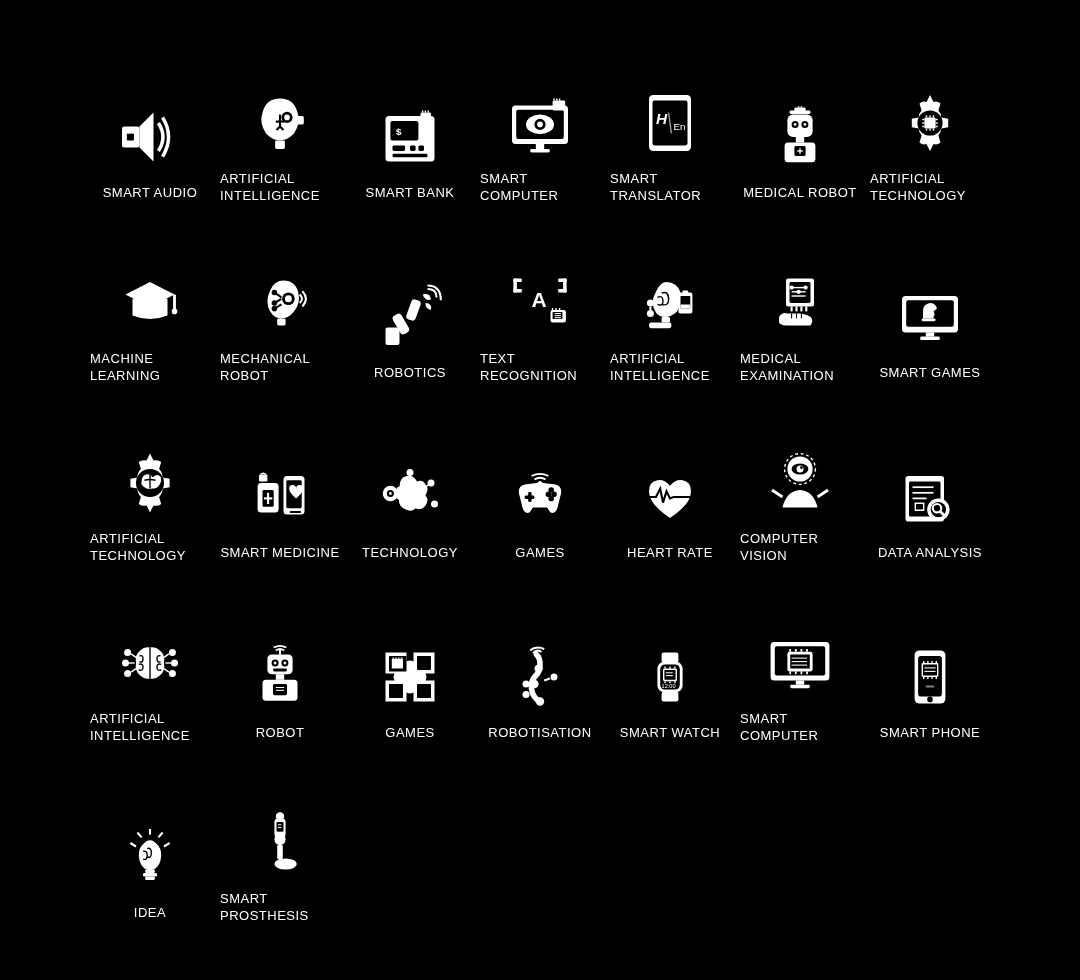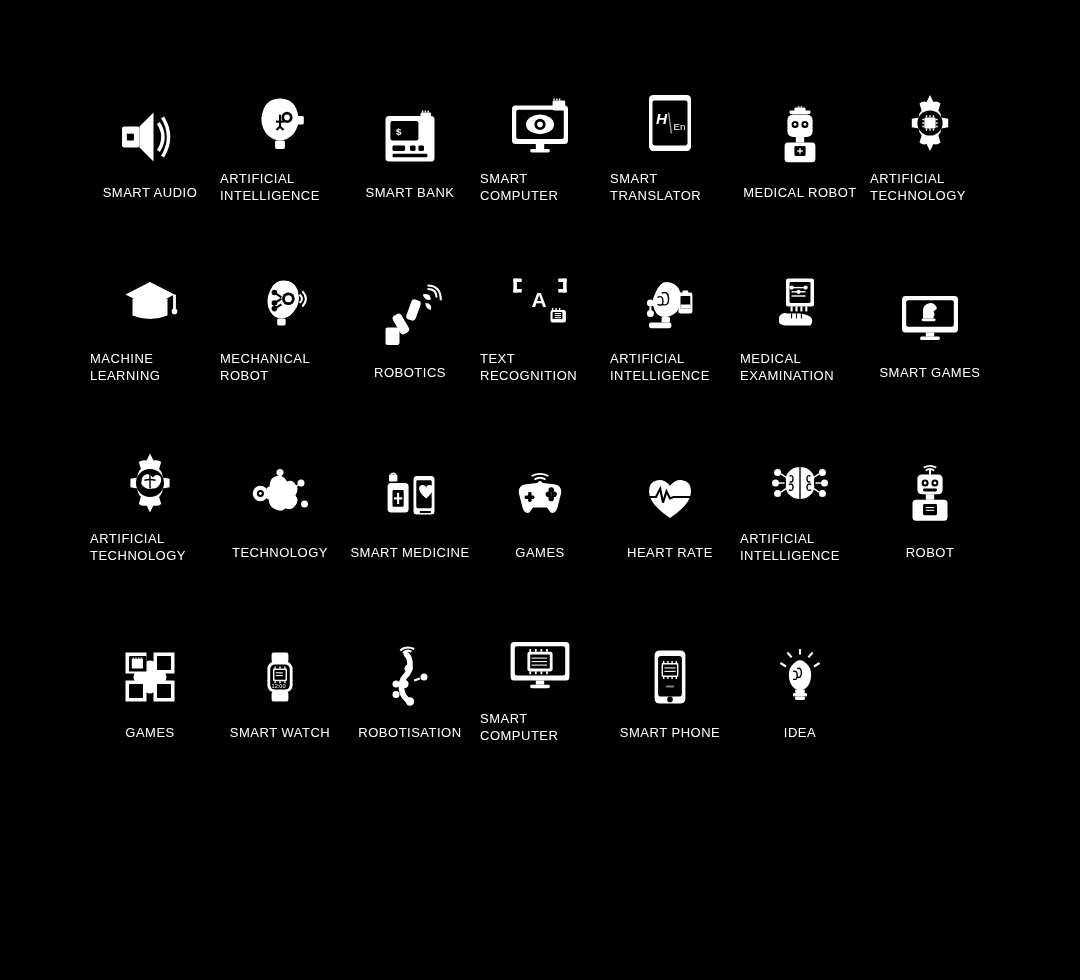--- a/index.html
+++ b/index.html
@@ -381,59 +381,59 @@
         <path d="M42 46 Q50 44 58 46" stroke="black" stroke-width="2" fill="none"></path>
       </svg>
     </div>
     <span class="icon-label">ARTIFICIAL TECHNOLOGY</span>
   </div>
 
   <div class="icon-cell">
     <div class="icon-wrapper">
       <svg viewBox="0 0 100 100">
 
+        <rect x="55" y="20" width="30" height="55" rx="5"></rect>
+        <rect x="59" y="26" width="22" height="40" rx="2" fill="black"></rect>
+
+        <path d="M63 38 Q63 33 68 33 Q73 33 73 38 Q73 33 78 33 Q83 33 83 38 Q83 44 73 52 Q63 44 63 38Z" fill="white"></path>
+
+        <rect x="64" y="70" width="16" height="3" rx="1" fill="black"></rect>
+
+        <rect x="18" y="30" width="30" height="42" rx="5"></rect>
+        <rect x="25" y="40" width="16" height="24" rx="2" fill="black"></rect>
+        <line x1="33" y1="44" x2="33" y2="60" stroke="white" stroke-width="3"></line>
+        <line x1="27" y1="52" x2="39" y2="52" stroke="white" stroke-width="3"></line>
+
+        <rect x="20" y="18" width="12" height="10" rx="2"></rect>
+        <path d="M22 18 Q26 14 30 18" stroke="white" stroke-width="2" fill="none"></path>
+      </svg>
+    </div>
+    <span class="icon-label">SMART MEDICINE</span>
+  </div>
+
+  <div class="icon-cell">
+    <div class="icon-wrapper">
+      <svg viewBox="0 0 100 100">
+
         <path d="M35 35 Q35 22 45 20 Q55 18 60 28 Q68 24 72 32 Q78 38 72 48 Q78 54 72 62 Q66 70 58 66 Q52 72 44 68 Q34 64 34 54 Q26 50 30 42 Q30 36 35 35Z"></path>
 
         <circle cx="22" cy="45" r="10" fill="white" stroke="white" stroke-width="2"></circle>
         <circle cx="22" cy="45" r="5" fill="black"></circle>
         <circle cx="22" cy="45" r="2" fill="white"></circle>
 
         <circle cx="50" cy="15" r="5"></circle>
         <circle cx="80" cy="30" r="5"></circle>
         <circle cx="85" cy="60" r="5"></circle>
         <line x1="50" y1="20" x2="52" y2="28" stroke="white" stroke-width="2"></line>
         <line x1="76" y1="33" x2="68" y2="38" stroke="white" stroke-width="2"></line>
       </svg>
     </div>
     <span class="icon-label">TECHNOLOGY</span>
   </div>
 
-  <div class="icon-cell">
-    <div class="icon-wrapper">
-      <svg viewBox="0 0 100 100">
-
-        <rect x="55" y="20" width="30" height="55" rx="5"></rect>
-        <rect x="59" y="26" width="22" height="40" rx="2" fill="black"></rect>
-
-        <path d="M63 38 Q63 33 68 33 Q73 33 73 38 Q73 33 78 33 Q83 33 83 38 Q83 44 73 52 Q63 44 63 38Z" fill="white"></path>
-
-        <rect x="64" y="70" width="16" height="3" rx="1" fill="black"></rect>
-
-        <rect x="18" y="30" width="30" height="42" rx="5"></rect>
-        <rect x="25" y="40" width="16" height="24" rx="2" fill="black"></rect>
-        <line x1="33" y1="44" x2="33" y2="60" stroke="white" stroke-width="3"></line>
-        <line x1="27" y1="52" x2="39" y2="52" stroke="white" stroke-width="3"></line>
-
-        <rect x="20" y="18" width="12" height="10" rx="2"></rect>
-        <path d="M22 18 Q26 14 30 18" stroke="white" stroke-width="2" fill="none"></path>
-      </svg>
-    </div>
-    <span class="icon-label">SMART MEDICINE</span>
-  </div>
-
 
   <div class="icon-cell">
     <div class="icon-wrapper">
       <svg viewBox="0 0 100 100">
 
         <path d="M20 45 Q18 35 28 32 L45 30 Q50 28 55 30 L72 32 Q82 35 80 45 L75 65 Q72 75 65 72 L60 65 L40 65 L35 72 Q28 75 25 65 Z"></path>
 
         <rect x="28" y="48" width="14" height="5" rx="2" fill="black"></rect>
         <rect x="33" y="43" width="5" height="14" rx="2" fill="black"></rect>
 
@@ -455,21 +455,64 @@
       <svg viewBox="0 0 100 100">
 
         <path d="M50 80 Q20 60 20 42 Q20 28 32 26 Q42 24 50 34 Q58 24 68 26 Q80 28 80 42 Q80 60 50 80Z"></path>
 
         <polyline points="18,50 30,50 36,38 40,58 45,42 50,52 55,50 70,50 82,50" stroke="black" stroke-width="3" fill="none"></polyline>
       </svg>
     </div>
     <span class="icon-label">HEART RATE</span>
   </div>
 
-
+  <div class="icon-cell">
+    <div class="icon-wrapper">
+      <svg viewBox="0 0 100 100">
+
+        <circle cx="50" cy="30" r="18"></circle>
+
+        <ellipse cx="50" cy="30" rx="12" ry="8" fill="black"></ellipse>
+        <circle cx="50" cy="30" r="5" fill="white"></circle>
+        <circle cx="52" cy="28" r="2" fill="black"></circle>
+
+        <path d="M25 85 Q30 62 50 60 Q70 62 75 85Z"></path>
+
+        <line x1="25" y1="70" x2="10" y2="60" stroke="white" stroke-width="4"></line>
+        <line x1="75" y1="70" x2="90" y2="60" stroke="white" stroke-width="4"></line>
+
+        <circle cx="50" cy="30" r="22" fill="none" stroke="white" stroke-width="2" stroke-dasharray="4,4"></circle>
+      </svg>
+    </div>
+    <span class="icon-label">COMPUTER VISION</span>
+  </div>
+
+  <div class="icon-cell">
+    <div class="icon-wrapper">
+      <svg viewBox="0 0 100 100">
+
+        <rect x="15" y="20" width="55" height="65" rx="4"></rect>
+        <rect x="20" y="28" width="45" height="50" rx="2" fill="black"></rect>
+
+        <line x1="25" y1="36" x2="55" y2="36" stroke="white" stroke-width="2.5"></line>
+        <line x1="25" y1="44" x2="55" y2="44" stroke="white" stroke-width="2.5"></line>
+        <line x1="25" y1="52" x2="45" y2="52" stroke="white" stroke-width="2.5"></line>
+
+        <circle cx="62" cy="68" r="16" fill="white"></circle>
+        <circle cx="62" cy="68" r="11" fill="black"></circle>
+
+        <circle cx="60" cy="66" r="6" fill="none" stroke="white" stroke-width="3"></circle>
+        <line x1="65" y1="71" x2="72" y2="78" stroke="white" stroke-width="4" stroke-linecap="round"></line>
+
+        <rect x="28" y="58" width="14" height="12" rx="1" fill="white"></rect>
+        <rect x="30" y="60" width="10" height="8" rx="1" fill="black"></rect>
+      </svg>
+    </div>
+    <span class="icon-label">DATA ANALYSIS</span>
+  </div>
 
   <div class="icon-cell">
     <div class="icon-wrapper">
       <svg viewBox="0 0 100 100">
 
         <path d="M30 50 Q28 38 36 32 Q42 26 50 28 Q58 26 64 32 Q72 38 70 50 Q72 62 64 68 Q58 74 50 72 Q42 74 36 68 Q28 62 30 50Z"></path>
 
         <line x1="50" y1="28" x2="50" y2="72" stroke="black" stroke-width="2"></line>
 
         <path d="M35 40 Q40 38 40 44 Q40 50 35 48" stroke="black" stroke-width="2" fill="none"></path>
@@ -543,20 +586,45 @@
         <rect x="20" y="60" width="20" height="20" rx="1" fill="black"></rect>
       </svg>
     </div>
     <span class="icon-label">GAMES</span>
   </div>
 
   <div class="icon-cell">
     <div class="icon-wrapper">
       <svg viewBox="0 0 100 100">
 
+        <path d="M50 85 Q40 80 38 68 Q36 56 44 48 Q50 42 50 32 Q50 22 45 18" stroke="white" stroke-width="8" fill="none" stroke-linecap="round"></path>
+
+        <circle cx="50" cy="85" r="6"></circle>
+        <circle cx="42" cy="60" r="6"></circle>
+        <circle cx="48" cy="38" r="6"></circle>
+
+        <path d="M40 16 Q45 10 52 14" stroke="white" stroke-width="3" fill="none"></path>
+        <path d="M36 12 Q44 5 56 10" stroke="white" stroke-width="3" fill="none"></path>
+        <circle cx="46" cy="18" r="3" fill="white"></circle>
+
+        <circle cx="30" cy="60" r="5"></circle>
+        <line x1="36" y1="60" x2="42" y2="60" stroke="white" stroke-width="3"></line>
+        <circle cx="30" cy="75" r="5"></circle>
+        <line x1="36" y1="73" x2="40" y2="70" stroke="white" stroke-width="3"></line>
+        <circle cx="70" cy="50" r="5"></circle>
+        <line x1="64" y1="52" x2="56" y2="55" stroke="white" stroke-width="3"></line>
+      </svg>
+    </div>
+    <span class="icon-label">ROBOTISATION</span>
+  </div>
+
+  <div class="icon-cell">
+    <div class="icon-wrapper">
+      <svg viewBox="0 0 100 100">
+
         <rect x="32" y="28" width="36" height="44" rx="10"></rect>
         <rect x="36" y="32" width="28" height="36" rx="7" fill="black"></rect>
 
         <rect x="40" y="38" width="20" height="18" rx="2" fill="white"></rect>
         <line x1="43" y1="38" x2="43" y2="35" stroke="white" stroke-width="2"></line>
         <line x1="50" y1="38" x2="50" y2="35" stroke="white" stroke-width="2"></line>
         <line x1="57" y1="38" x2="57" y2="35" stroke="white" stroke-width="2"></line>
         <line x1="43" y1="56" x2="43" y2="59" stroke="white" stroke-width="2"></line>
         <line x1="50" y1="56" x2="50" y2="59" stroke="white" stroke-width="2"></line>
         <line x1="57" y1="56" x2="57" y2="59" stroke="white" stroke-width="2"></line>
@@ -564,45 +632,20 @@
         <line x1="44" y1="44" x2="54" y2="44" stroke="white" stroke-width="1.5"></line>
         <line x1="44" y1="48" x2="54" y2="48" stroke="white" stroke-width="1.5"></line>
 
         <rect x="38" y="15" width="24" height="14" rx="3"></rect>
         <rect x="38" y="71" width="24" height="14" rx="3"></rect>
 
         <text x="38" y="65" fill="white" font-size="8">12:00</text>
       </svg>
     </div>
     <span class="icon-label">SMART WATCH</span>
-  </div>
-
-  <div class="icon-cell">
-    <div class="icon-wrapper">
-      <svg viewBox="0 0 100 100">
-
-        <path d="M50 85 Q40 80 38 68 Q36 56 44 48 Q50 42 50 32 Q50 22 45 18" stroke="white" stroke-width="8" fill="none" stroke-linecap="round"></path>
-
-        <circle cx="50" cy="85" r="6"></circle>
-        <circle cx="42" cy="60" r="6"></circle>
-        <circle cx="48" cy="38" r="6"></circle>
-
-        <path d="M40 16 Q45 10 52 14" stroke="white" stroke-width="3" fill="none"></path>
-        <path d="M36 12 Q44 5 56 10" stroke="white" stroke-width="3" fill="none"></path>
-        <circle cx="46" cy="18" r="3" fill="white"></circle>
-
-        <circle cx="30" cy="60" r="5"></circle>
-        <line x1="36" y1="60" x2="42" y2="60" stroke="white" stroke-width="3"></line>
-        <circle cx="30" cy="75" r="5"></circle>
-        <line x1="36" y1="73" x2="40" y2="70" stroke="white" stroke-width="3"></line>
-        <circle cx="70" cy="50" r="5"></circle>
-        <line x1="64" y1="52" x2="56" y2="55" stroke="white" stroke-width="3"></line>
-      </svg>
-    </div>
-    <span class="icon-label">ROBOTISATION</span>
   </div>
 
   <div class="icon-cell">
     <div class="icon-wrapper">
       <svg viewBox="0 0 100 100">
 
         <rect x="8" y="20" width="84" height="55" rx="5"></rect>
         <rect x="14" y="26" width="72" height="42" rx="3" fill="black"></rect>
 
         <rect x="32" y="34" width="36" height="28" rx="3" fill="white"></rect>
@@ -671,14 +714,39 @@
         <path d="M46 38 Q52 36 52 44 Q52 52 46 50" stroke="black" stroke-width="2" fill="none"></path>
 
         <rect x="43" y="68" width="14" height="5" rx="2"></rect>
         <rect x="40" y="73" width="20" height="5" rx="2"></rect>
         <rect x="43" y="78" width="14" height="5" rx="2"></rect>
       </svg>
     </div>
     <span class="icon-label">IDEA</span>
   </div>
 
+  <div class="icon-cell">
+    <div class="icon-wrapper">
+      <svg viewBox="0 0 100 100">
+
+        <rect x="42" y="15" width="16" height="28" rx="5"></rect>
+
+        <circle cx="50" cy="45" r="8"></circle>
+
+        <rect x="46" y="52" width="8" height="22" rx="3"></rect>
+
+        <ellipse cx="58" cy="80" rx="16" ry="8"></ellipse>
+
+        <rect x="45" y="20" width="10" height="14" rx="1" fill="black"></rect>
+        <line x1="47" y1="20" x2="47" y2="17" stroke="white" stroke-width="2"></line>
+        <line x1="53" y1="20" x2="53" y2="17" stroke="white" stroke-width="2"></line>
+        <line x1="47" y1="34" x2="47" y2="37" stroke="white" stroke-width="2"></line>
+        <line x1="53" y1="34" x2="53" y2="37" stroke="white" stroke-width="2"></line>
+        <line x1="47" y1="24" x2="52" y2="24" stroke="white" stroke-width="1.5"></line>
+        <line x1="47" y1="28" x2="52" y2="28" stroke="white" stroke-width="1.5"></line>
+
+        <circle cx="50" cy="12" r="6"></circle>
+      </svg>
+    </div>
+    <span class="icon-label">SMART PROSTHESIS</span>
+  </div>
 
 </div>
 
 </body></html>

